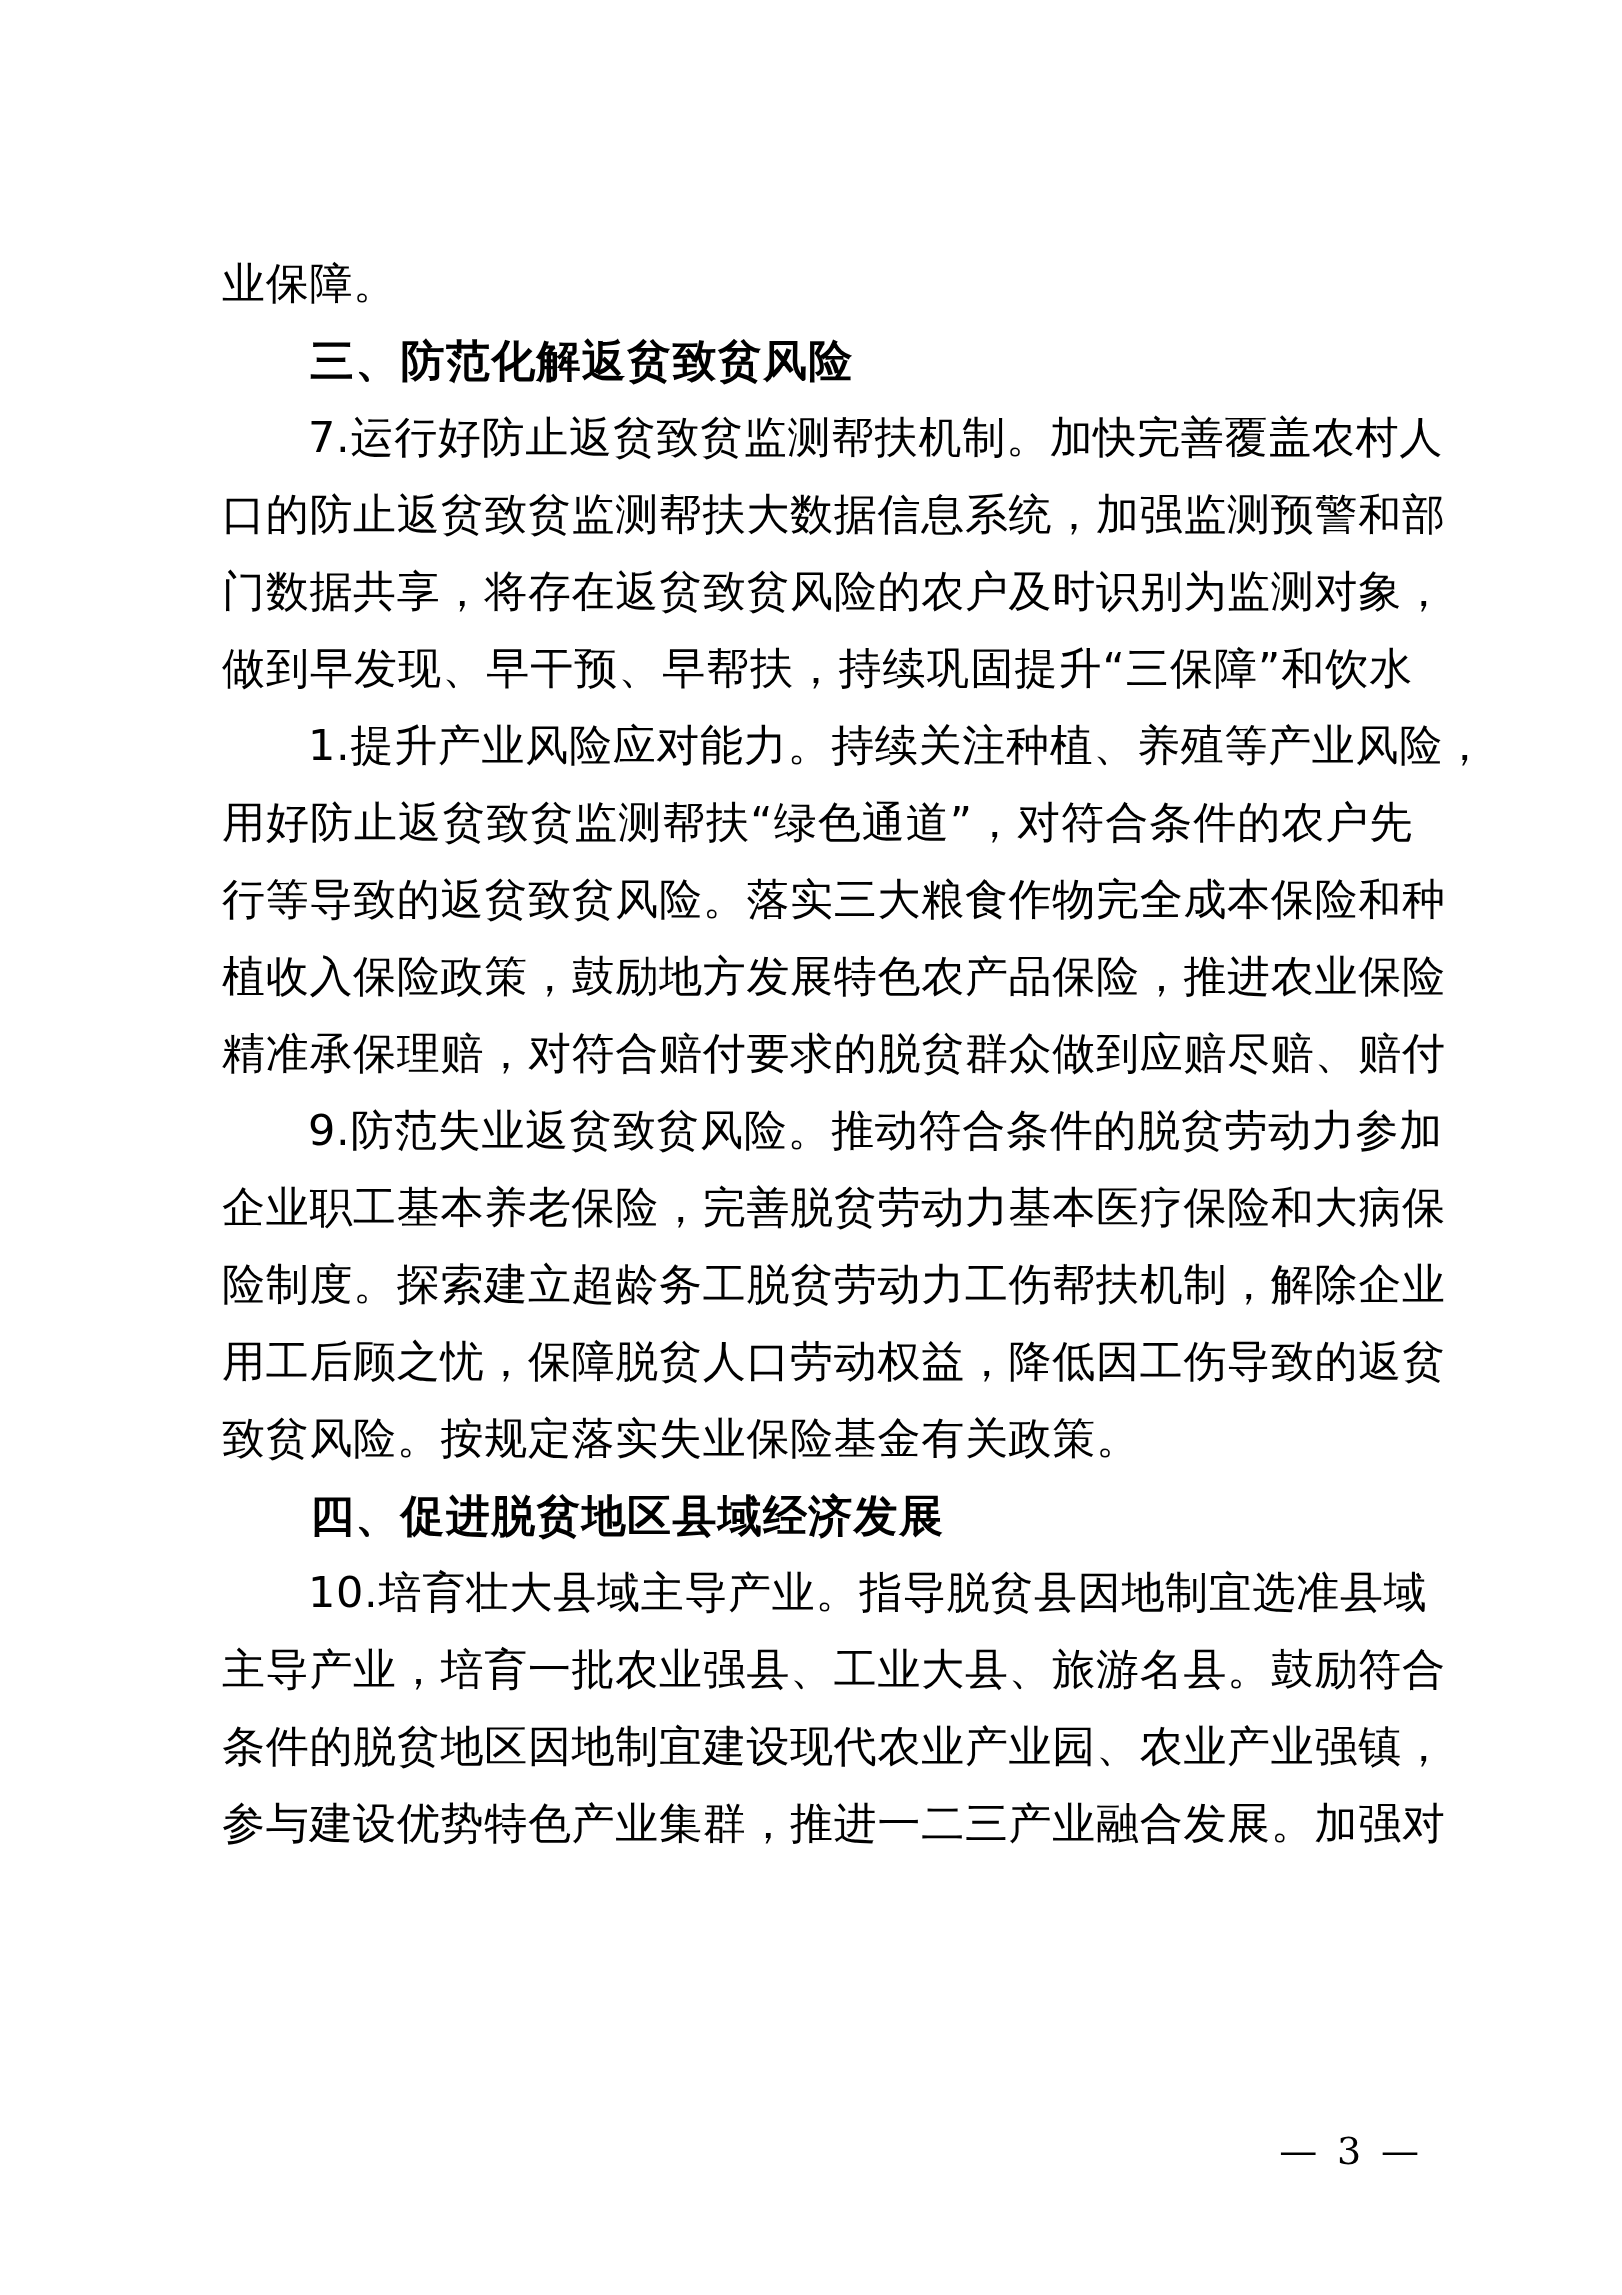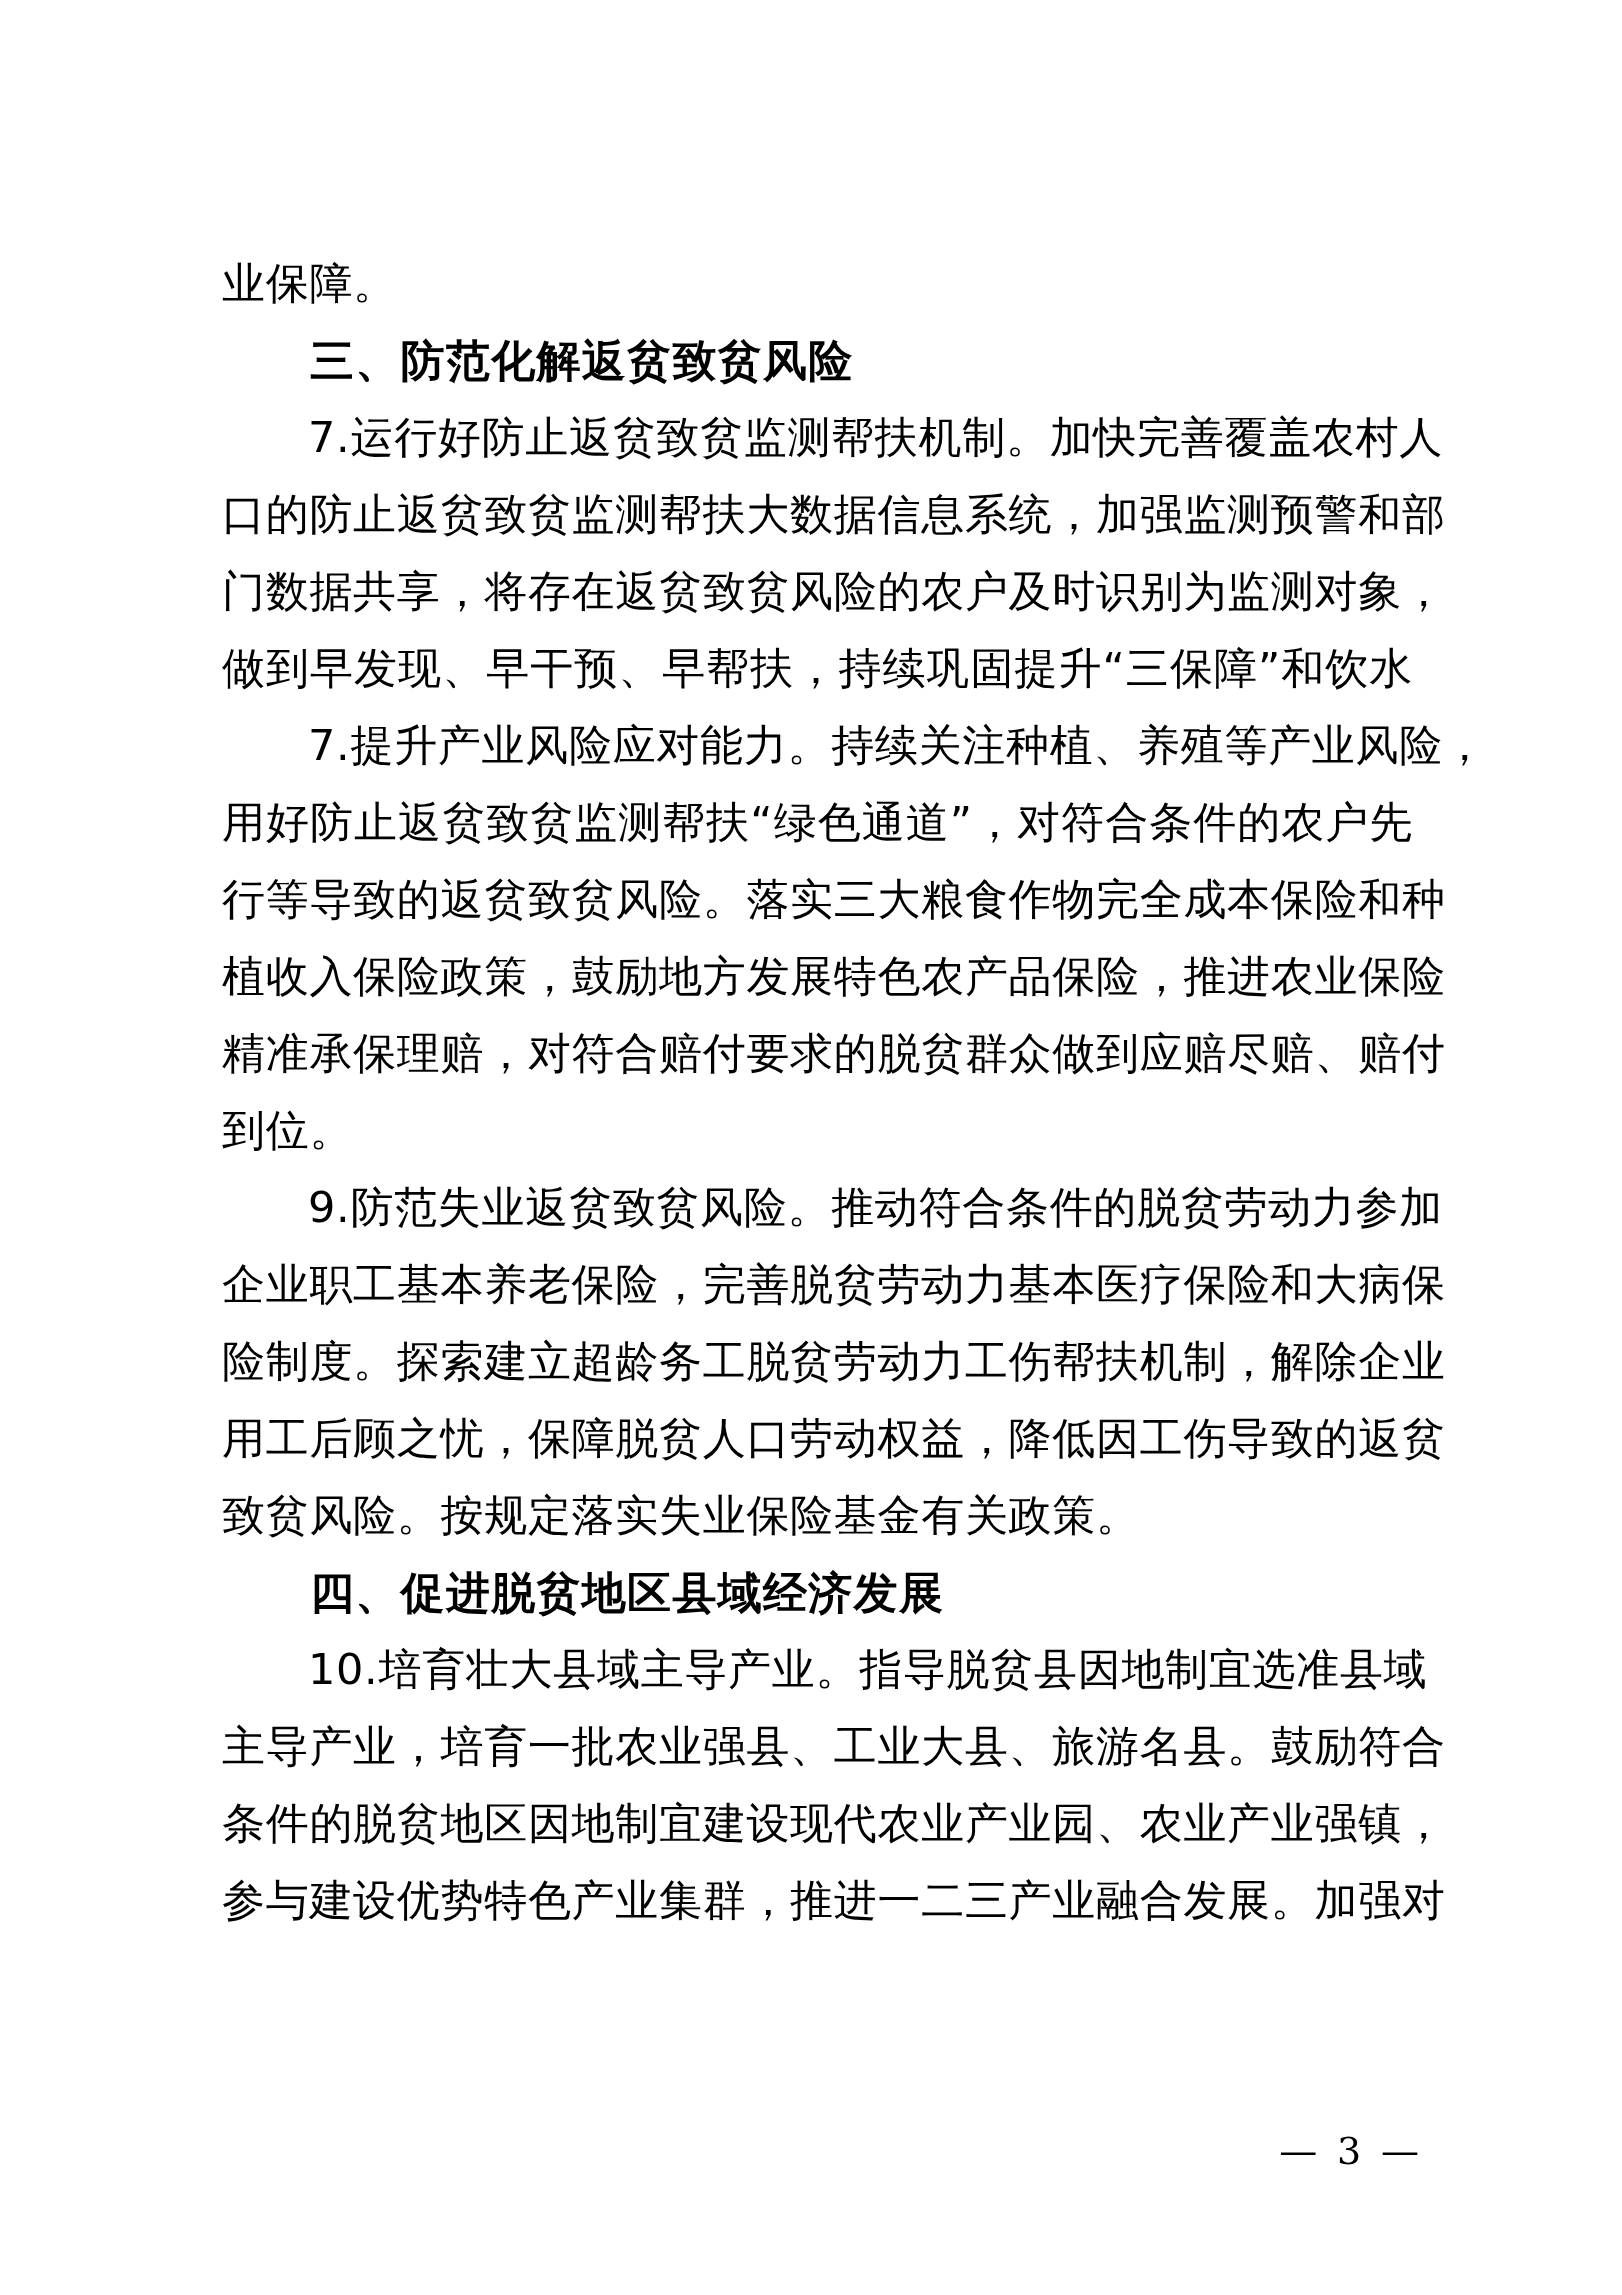--- a/index.html
+++ b/index.html
@@ -59,26 +59,25 @@
 <body>
 
 <div class="page">
   <div class="content">
     <div class="line end">业保障。</div>
     <div class="line heading">三、防范化解返贫致贫风险</div>
     <div class="line indent">7.运行好防止返贫致贫监测帮扶机制。加快完善覆盖农村人</div>
     <div class="line">口的防止返贫致贫监测帮扶大数据信息系统，加强监测预警和部</div>
     <div class="line">门数据共享，将存在返贫致贫风险的农户及时识别为监测对象，</div>
     <div class="line">做到早发现、早干预、早帮扶，持续巩固提升“三保障”和饮水</div>
-    <div class="line indent">7.提升产业风险应对能力。持续关注种植、养殖等产业风险，</div>
+    <div class="line indent">1.提升产业风险应对能力。持续关注种植、养殖等产业风险，</div>
     <div class="line">用好防止返贫致贫监测帮扶“绿色通道”，对符合条件的农户先</div>
     <div class="line">行等导致的返贫致贫风险。落实三大粮食作物完全成本保险和种</div>
     <div class="line">植收入保险政策，鼓励地方发展特色农产品保险，推进农业保险</div>
     <div class="line">精准承保理赔，对符合赔付要求的脱贫群众做到应赔尽赔、赔付</div>
-    <div class="line end">到位。</div>
     <div class="line indent">9.防范失业返贫致贫风险。推动符合条件的脱贫劳动力参加</div>
     <div class="line">企业职工基本养老保险，完善脱贫劳动力基本医疗保险和大病保</div>
     <div class="line">险制度。探索建立超龄务工脱贫劳动力工伤帮扶机制，解除企业</div>
     <div class="line">用工后顾之忧，保障脱贫人口劳动权益，降低因工伤导致的返贫</div>
     <div class="line end">致贫风险。按规定落实失业保险基金有关政策。</div>
     <div class="line heading">四、促进脱贫地区县域经济发展</div>
     <div class="line indent">10.培育壮大县域主导产业。指导脱贫县因地制宜选准县域</div>
     <div class="line">主导产业，培育一批农业强县、工业大县、旅游名县。鼓励符合</div>
     <div class="line">条件的脱贫地区因地制宜建设现代农业产业园、农业产业强镇，</div>
     <div class="line">参与建设优势特色产业集群，推进一二三产业融合发展。加强对</div>

